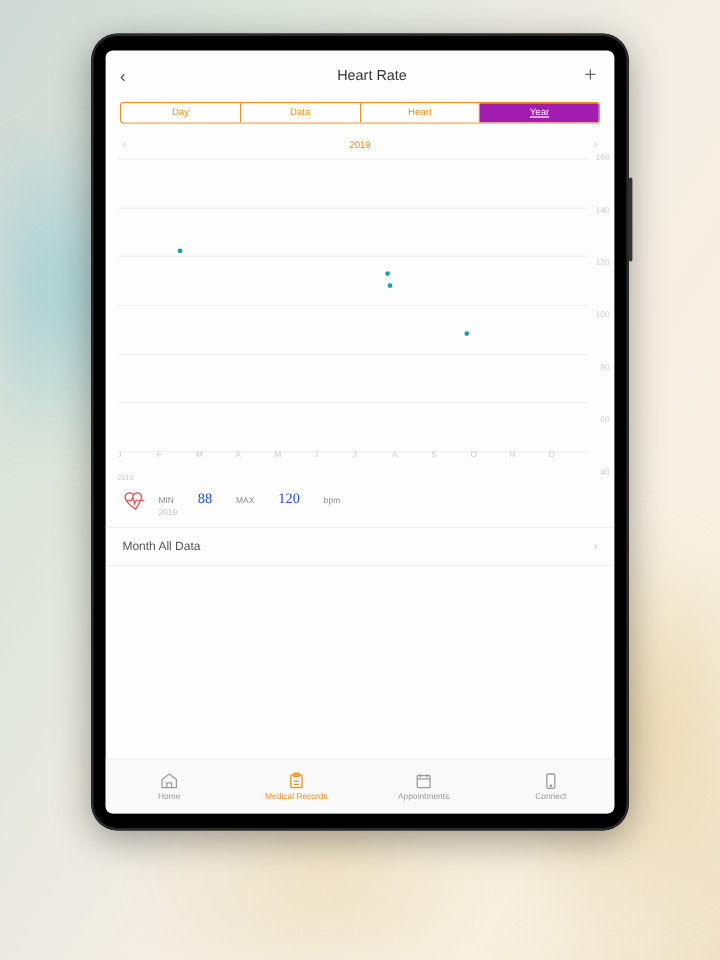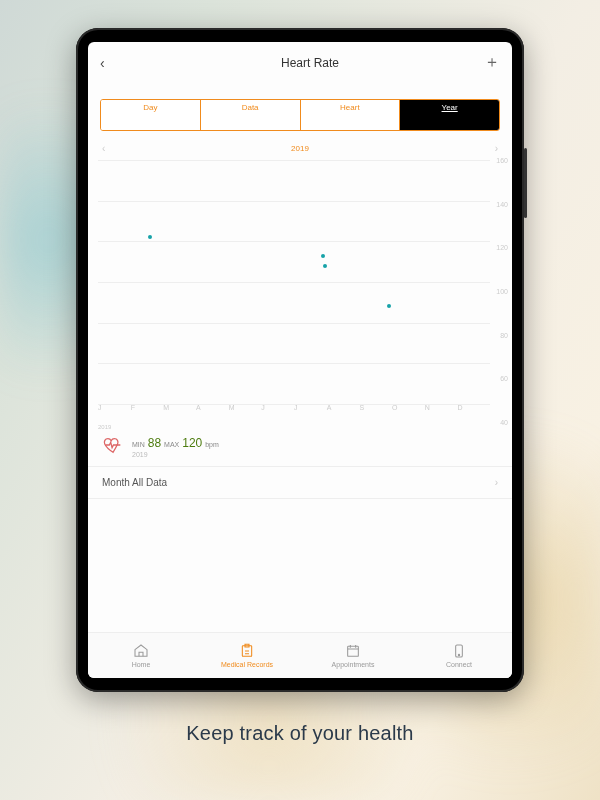--- a/index.html
+++ b/index.html
@@ -43,29 +43,29 @@
     position: relative;
   }
   .header {
     display: flex; align-items: center; justify-content: space-between;
     padding: 10px 12px 8px;
   }
   .header .title { font-size: 12px; color: #333; font-weight: 500; margin-left: 20px; }
   .back { font-size: 14px; color: #444; width: 16px; cursor:pointer; }
   .plus { font-size: 16px; color: #666; width: 16px; text-align:right; cursor:pointer; font-weight:300; }
   .segments {
-    display: flex; margin: 18px 12px 8px; border: 1px solid #f08b1d; border-radius: 3px; overflow: hidden;
-    height: 32px;
+    display: flex; margin: 4px 12px 8px; border: 1px solid #f08b1d; border-radius: 3px; overflow: hidden;
+    height: 18px;
   }
   .seg {
     flex: 1; text-align: center; font-size: 8px; line-height: 16px; color: #f08b1d;
     border-right: 1px solid #f08b1d; cursor:pointer; background:#fff;
   }
   .seg:last-child { border-right: none; }
-  .seg.active { background: #000000; color: #fff; text-decoration: underline; }
+  .seg.active { background: #a21caf; color: #fff; text-decoration: underline; }
   .period-nav {
     display: flex; align-items: center; justify-content: space-between;
     padding: 4px 14px 2px; color: #bbb; font-size: 10px;
   }
   .period-nav .yr { color: #f08b1d; font-size: 8px; }
   .chev { cursor:pointer; color:#ccc; font-size:10px; }
   .chart {
     position: relative; margin: 4px 2px 0 10px; height: 262px;
   }
   .grid { position:absolute; left:0; right:20px; top:0; bottom:18px; }
@@ -73,21 +73,21 @@
   .yaxis-label { position:absolute; right:2px; font-size:7px; color:#ccc; transform:translateY(-50%); }
   .xaxis { position:absolute; left:0; right:20px; bottom:0; height:18px; display:flex; }
   .xt { flex:1; font-size:7px; color:#ccc; }
   .xyear { position:absolute; left:0; bottom:-8px; font-size:6px; color:#ccc; }
   .dot { position:absolute; width:4px; height:4px; border-radius:50%; background:#17a2a8; transform:translate(-50%,-50%);}
   .summary {
     display:flex; align-items:center; gap:8px; padding: 12px 14px 6px;
   }
   .heart-icon svg { width:22px; height:22px; }
   .sum-text { font-size:7px; color:#888; }
-  .sum-text .big { font-size:12px; color:#4d7c0f; font-weight:500; margin:0 1px;}
+  .sum-text .big { font-size:12px; color:#1d4ed8; font-weight:500; margin:0 18px;font-family:Liberation Serif, serif;}
   .sum-sub { font-size:7px; color:#bbb; margin-top:1px;}
   .show-all {
     border-top:1px solid #eee; border-bottom:1px solid #eee;
     padding: 10px 14px; font-size:10px; color:#555;
     display:flex; justify-content:space-between; align-items:center; cursor:pointer;
   }
   .show-all .chev2{ color:#ccc; font-size:10px;}
   .spacer { flex:1; }
   .tabbar {
     border-top:1px solid #eee; display:flex; height:46px; background:#fafafa;
@@ -226,14 +226,13 @@
                 <circle cx="12" cy="18" r="1"></circle>
               </svg>
           </span>
           <span class="lbl">Connect</span>
         </div>
       </div>
 
     </div>
   </div>
 
-  <div class="caption">Keep track of your health</div>
 </div>
 
 </body></html>

